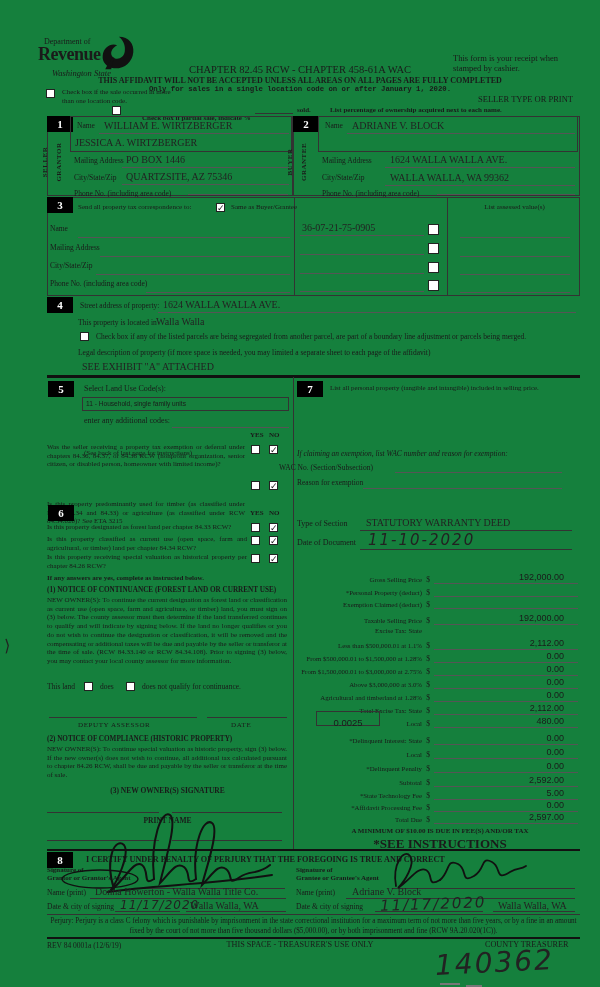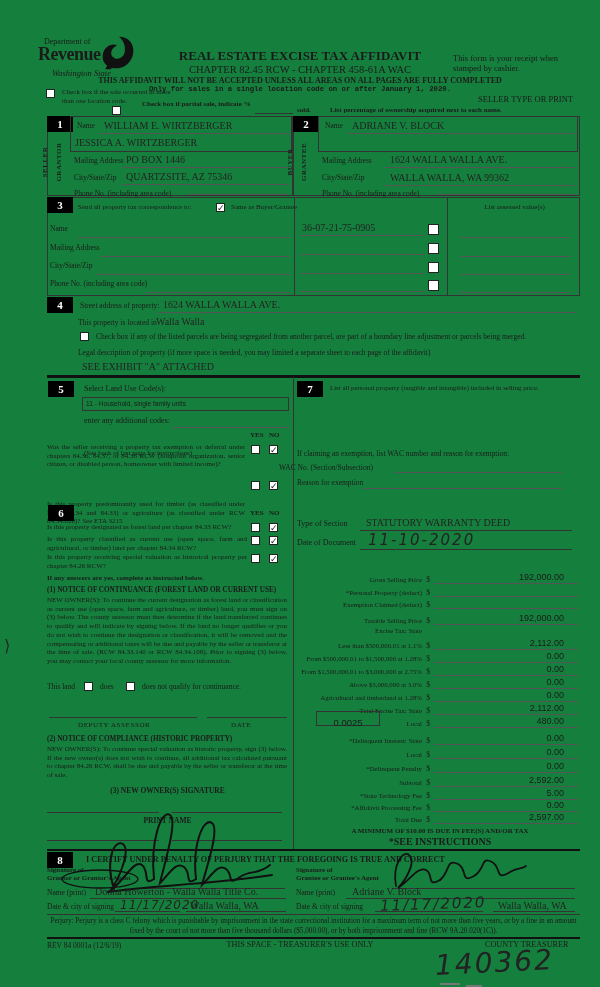--- a/index.html
+++ b/index.html
@@ -40,33 +40,32 @@
   <div class="abs lab75" style="left:44px;top:37px;font-size:8px;">Department of</div>
   <div class="abs b" style="left:38px;top:44px;font-size:18px;letter-spacing:-0.5px;">Revenue</div>
   <div class="abs" style="left:100px;top:36px;">
     <svg width="36" height="34" viewBox="0 0 40 40">
       <path d="M21 1 C33 1 39 10 38 19 C37 31 27 39 15 38 C7 37 1 31 2 23 C3 13 12 8 19 11 C12 15 10 21 14 25 C19 29 27 26 28 18 C29 11 26 5 21 1 Z" fill="#111"></path>
       <path d="M14 25 C10 30 7 35 5 39 L12 39 C13 34 14 29 16 26 Z" fill="#111"></path>
     </svg>
   </div>
   <div class="abs" style="left:52px;top:68px;font-size:8.5px;font-style:italic;">Washington State</div>
 
-  <div class="abs b ctr" style="left:150px;top:48px;width:300px;font-size:13px;">REAL ESTATE EXCISE TAX AFFIDAVIT</div>
   <div class="abs ctr" style="left:150px;top:64px;width:300px;font-size:10.5px;">CHAPTER 82.45 RCW - CHAPTER 458-61A WAC</div>
   <div class="abs" style="left:453px;top:53px;width:125px;font-size:8.5px;line-height:10px;">This form is your receipt when stamped by cashier.</div>
 
   <div class="abs b ctr" style="left:60px;top:76px;width:480px;font-size:8px;">THIS AFFIDAVIT WILL NOT BE ACCEPTED UNLESS ALL AREAS ON ALL PAGES ARE FULLY COMPLETED</div>
   <div class="abs b ctr" style="left:60px;top:85px;width:480px;font-size:7.3px;font-family:Liberation Mono, monospace;">Only for sales in a single location code on or after January 1, 2020.</div>
 
   <span class="abs cb" style="left:46px;top:89px;"></span>
   <div class="abs lab7" style="left:62px;top:88px;width:115px;line-height:8.7px;">Check box if the sale occurred in more than one location code.</div>
   <div class="abs" style="left:478px;top:94px;font-size:8.5px;">SELLER TYPE OR PRINT</div>
 
   <span class="abs cb" style="left:112px;top:106px;"></span>
-  <div class="abs b lab7" style="left:126px;top:100px;padding-left:16px;">Check box if partial sale, indicate %</div>
+  <div class="abs b lab7" style="left:126px;top:114px;padding-left:16px;">Check box if partial sale, indicate %</div>
   <div class="abs ul2" style="left:255px;top:113px;width:38px;"></div>
   <div class="abs b lab7" style="left:297px;top:106px;">sold.</div>
   <div class="abs b lab7" style="left:330px;top:106px;">List percentage of ownership acquired next to each name.</div>
 
   <div class="abs rect" style="left:47px;top:116px;width:533px;height:80px;border-width:1.5px;"></div>
   <div class="abs" style="left:292px;top:116px;width:1.5px;height:80px;background:#333;"></div>
 
   <div class="abs numbox" style="left:47px;top:116px;">1</div>
   <div class="abs" style="left:42px;top:148px;width:30px;height:30px;">
     <div class="vert" style="position:absolute;left:-12px;top:10px;"><span>SELLER</span></div>
@@ -208,21 +207,21 @@
   <div class="abs ul2" style="left:47px;top:812px;width:112px;"></div>
   <div class="abs ul2" style="left:172px;top:812px;width:110px;"></div>
   <div class="abs b ctr" style="left:60px;top:816px;width:215px;font-size:7.5px;">PRINT NAME</div>
   <div class="abs ul2" style="left:47px;top:840px;width:112px;"></div>
   <div class="abs ul2" style="left:172px;top:840px;width:110px;"></div>
 
   <div class="abs hand" style="left:4px;top:636px;font-size:16px;transform:rotate(-12deg);">⟩</div>
 
   <div class="abs numbox" style="left:297px;top:381px;">7</div>
   <div class="abs" style="left:330px;top:384px;width:248px;font-size:6.9px;">List all personal property (tangible and intangible) included in selling price.</div>
-  <div class="abs lab75" style="left:297px;top:449px;">If claiming an exemption, list WAC number and reason for exemption:</div>
+  <div class="abs lab75" style="left:297px;top:449px;font-style:italic;">If claiming an exemption, list WAC number and reason for exemption:</div>
   <div class="abs lab75" style="left:279px;top:463px;">WAC No. (Section/Subsection)</div>
   <div class="abs ul" style="left:395px;top:472px;width:167px;"></div>
   <div class="abs lab75" style="left:297px;top:478px;">Reason for exemption</div>
   <div class="abs ul" style="left:363px;top:488px;width:199px;"></div>
 
   <div class="abs" style="left:297px;top:519px;font-size:8px;">Type of Section</div>
   <div class="abs val" style="left:366px;top:517px;">STATUTORY WARRANTY DEED</div>
   <div class="abs ul2" style="left:360px;top:530px;width:212px;"></div>
   <div class="abs" style="left:297px;top:538px;font-size:8px;">Date of Document</div>
   <div class="abs hand" style="left:368px;top:531px;font-size:15px;letter-spacing:2px;">11-10-2020</div>
@@ -317,21 +316,21 @@
       <span class="tcur">$</span>
       <span class="tline"><span>0.00</span></span>
     </div>
   <div class="taxrow" style="top:812px;">
       <span class="tlabel">Total Due</span>
       <span class="tcur">$</span>
       <span class="tline"><span>2,597.00</span></span>
     </div>
 
   <div class="abs b ctr" style="left:318px;top:827px;width:244px;font-size:7px;">A MINIMUM OF $10.00 IS DUE IN FEE(S) AND/OR TAX</div>
-  <div class="abs b ctr" style="left:318px;top:836px;width:244px;font-size:10px;">*SEE INSTRUCTIONS</div>
+  <div class="abs b ctr" style="left:318px;top:836px;width:244px;font-size:13px;">*SEE INSTRUCTIONS</div>
 
   <div class="abs numbox" style="left:47px;top:852px;">8</div>
   <div class="abs b" style="left:86px;top:855px;font-size:8.2px;">I CERTIFY UNDER PENALTY OF PERJURY THAT THE FOREGOING IS TRUE AND CORRECT</div>
 
   <div class="abs b lab7" style="left:47px;top:866px;">Signature of</div>
   <div class="abs b lab7" style="left:47px;top:874px;">Grantor or Grantor's Agent</div>
   <div class="abs ul2" style="left:133px;top:888px;width:152px;"></div>
   <div class="abs" style="left:60px;top:868px;">
     <svg width="80" height="22" viewBox="0 0 80 22">
         <ellipse cx="40" cy="11" rx="38" ry="9" fill="none" stroke="#111" stroke-width="1.4"></ellipse>

